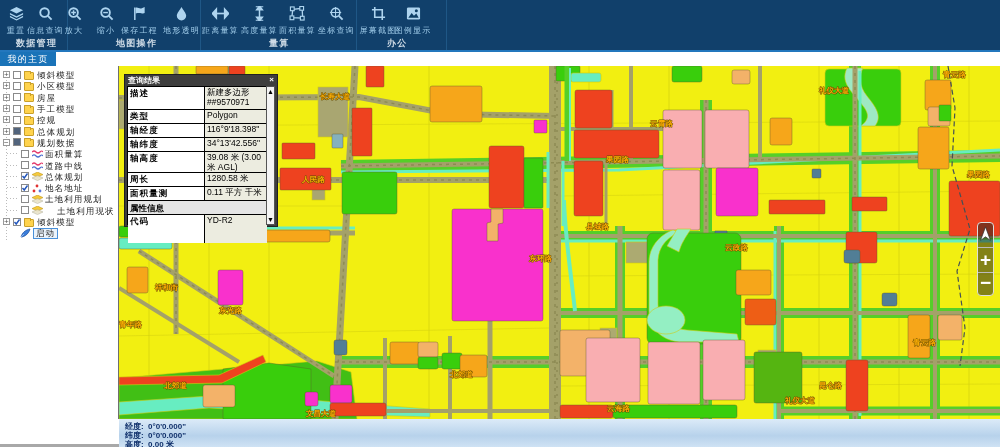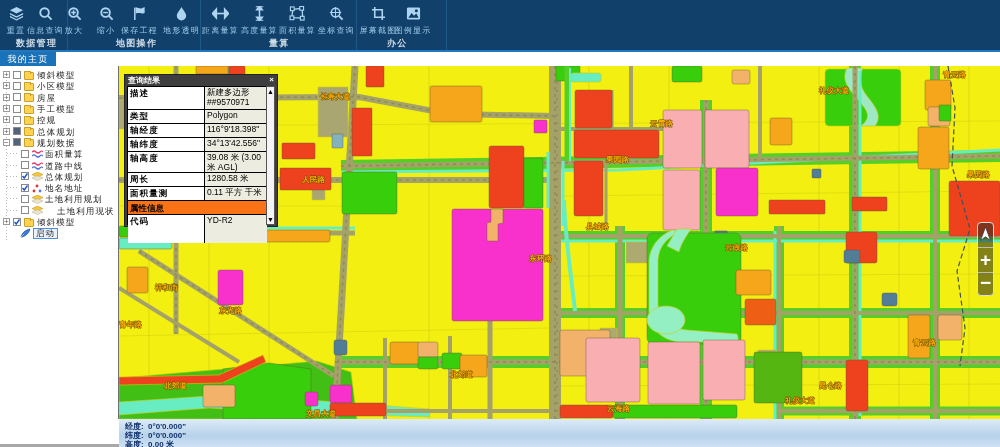--- a/index.html
+++ b/index.html
@@ -735,21 +735,21 @@
 <div class="qrow" style="top:86px;height:14px;">
           <div class="qlab">周长</div>
           <div class="qval">1280.58 米</div>
         </div>
 
 <div class="qrow" style="top:100px;height:14px;">
           <div class="qlab">面积量测</div>
           <div class="qval">0.11 平方 千米</div>
         </div>
 
-<div class="qrow" style="top:114px;height:14px;background:#f97316;">
+<div class="qrow" style="top:114px;height:14px;background:#e5e5e5;">
           <div style="font-weight:bold;font-size:8.5px;padding:2px 0 0 2px;">属性信息</div>
         </div>
 
 <div class="qrow" style="top:128px;height:28px;border-bottom:none;">
           <div class="qlab">代码</div>
           <div class="qval">YD-R2</div>
         </div>
 </div>
 
 <div id="qscroll">

